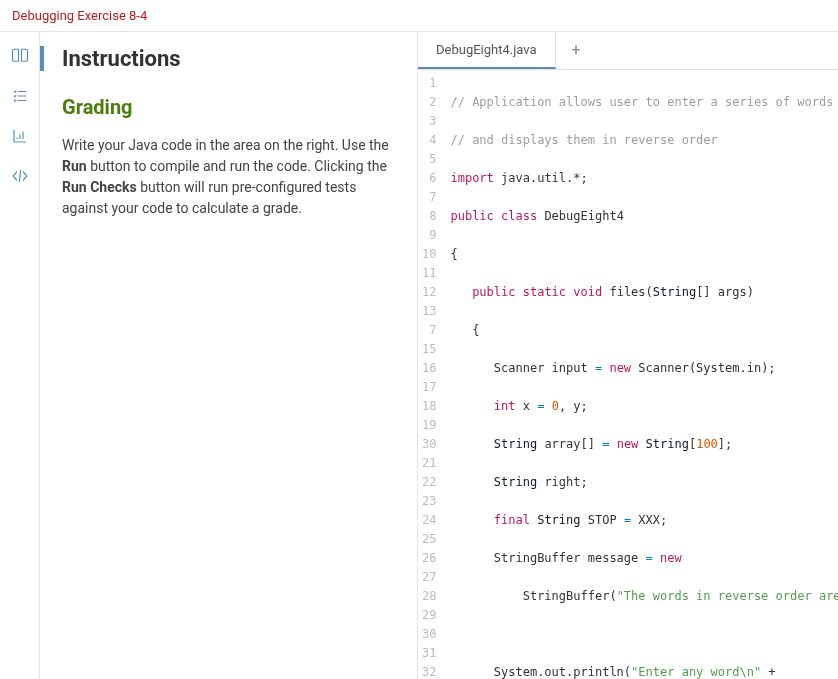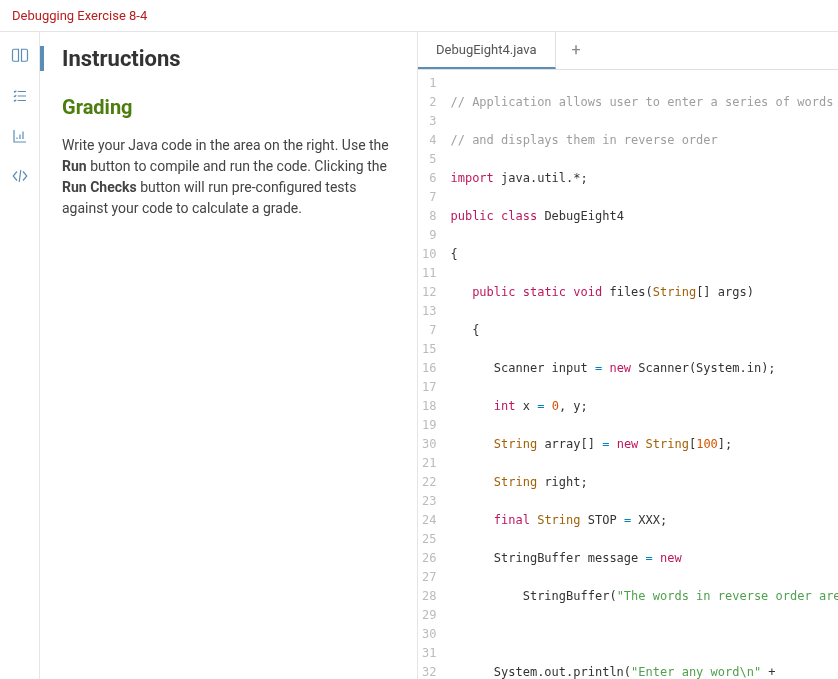--- a/index.html
+++ b/index.html
@@ -120,21 +120,21 @@
     .gutter div { padding-right: 6px; }
     .code {
       padding: 4px 0;
       white-space: pre;
       color: #333;
       flex: 1;
     }
     .code .line { min-height: 19px; }
     .c-comment { color: #9e9e9e; }
     .c-keyword { color: #be185d; }
-    .c-type { color: #a16207; }
+    .c-type { color: #0f172a; }
     .c-string { color: #50a14f; }
     .c-num { color: #d35400; }
     .c-op { color: #0184bc; }
   </style>
 </head>
 <body>
 
 <div class="title-bar">
   <span>Debugging Exercise 8-4</span>
 </div>

